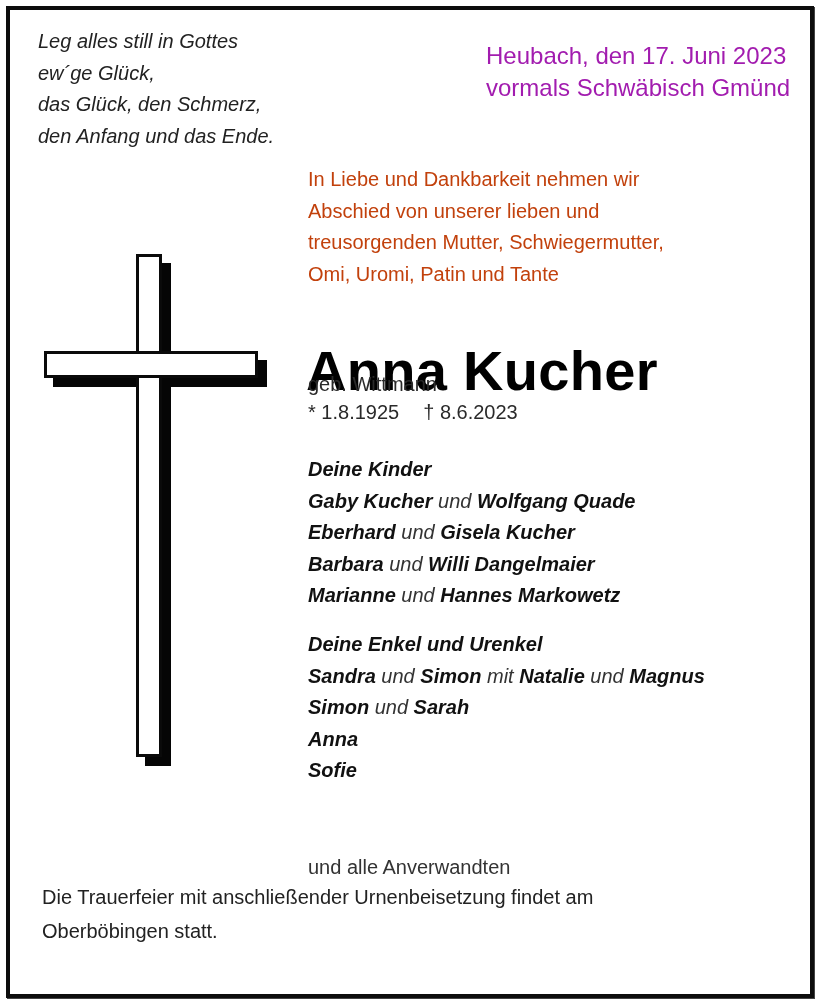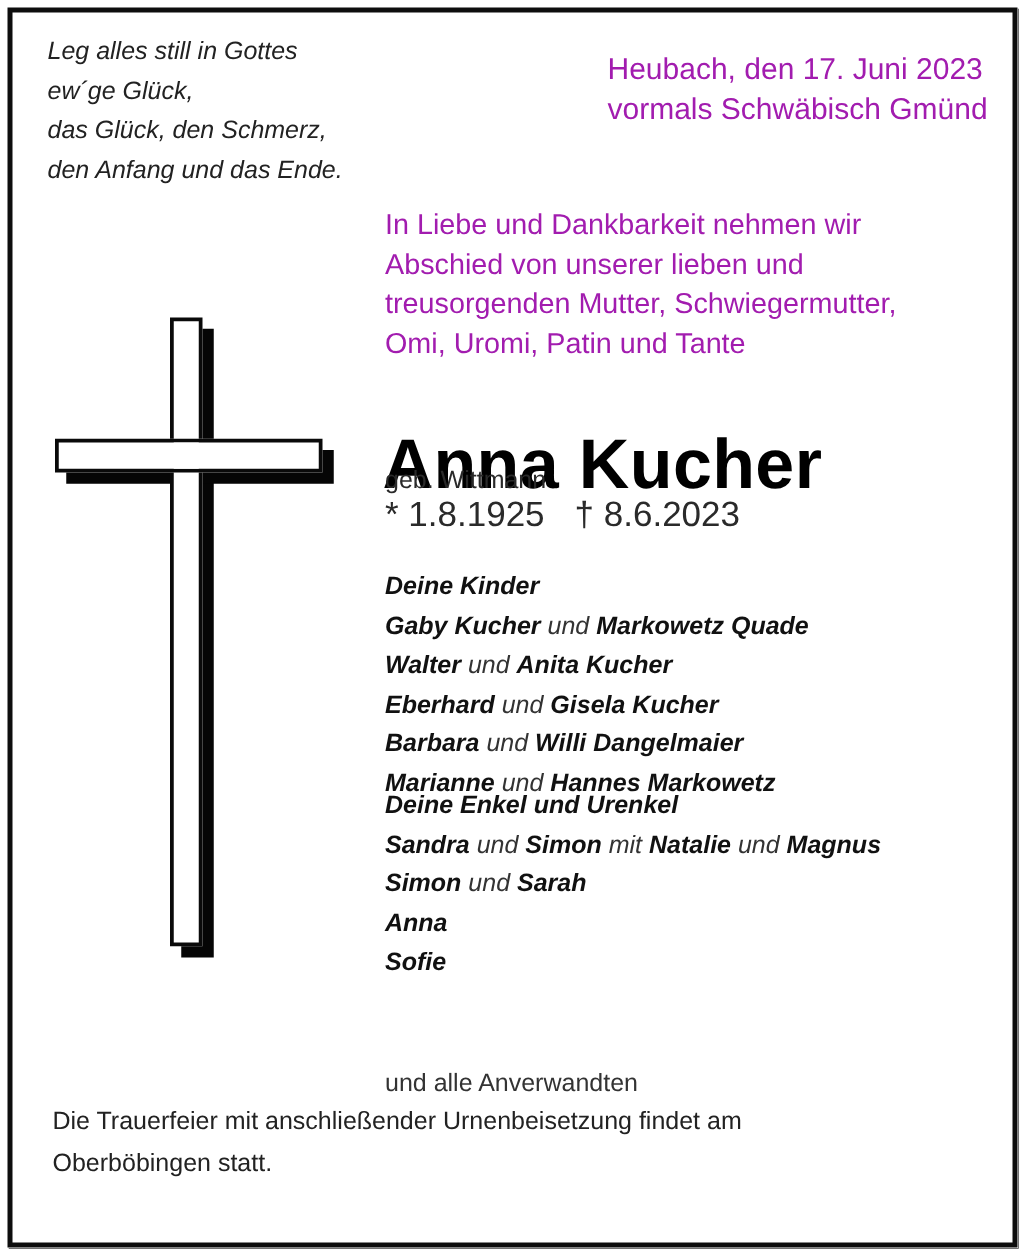--- a/index.html
+++ b/index.html
@@ -5,25 +5,25 @@
     html, body { margin: 0; padding: 0; background: #ffffff; }
     body { width: 820px; height: 1000px; position: relative; overflow: hidden;
            font-family: "Liberation Sans", sans-serif; color: #1a1a1a; }
     .frame { position: absolute; left: 6px; top: 6px; width: 800px; height: 984px;
              border: 4px solid #0d0d0d; box-shadow: 1px 1px 0 #444; box-sizing: content-box; }
     .abs { position: absolute; }
     .motto { left: 38px; top: 26px; font-style: italic; font-size: 20px; line-height: 31.5px; color: #222; }
     .motto div { white-space: nowrap; }
     .place { left: 486px; top: 40px; font-size: 24px; line-height: 31.5px; color: #a21caf; }
     .place div { white-space: nowrap; }
-    .intro { left: 308px; top: 164px; font-size: 23px; line-height: 31.5px; color: #a21caf; }
+    .intro { left: 308px; top: 164px; font-size: 20px; line-height: 31.5px; color: #c2410c; }
     .intro div { white-space: nowrap; }
     .name { left: 306px; top: 304px; font-size: 56px; font-weight: bold; line-height: 70px; color: #000; letter-spacing: 0.3px; white-space: nowrap; margin-top: 32px; }
     .birthname { left: 308px; top: 370px; font-size: 20px; line-height: 28px; color: #2a2a2a; white-space: nowrap; }
-    .dates { left: 308px; top: 398px; font-size: 28px; line-height: 28px; color: #2a2a2a; white-space: nowrap; }
+    .dates { left: 308px; top: 398px; font-size: 20px; line-height: 28px; color: #2a2a2a; white-space: nowrap; }
     .dates .gap { display: inline-block; width: 24px; }
     .family { left: 308px; font-size: 20px; line-height: 31.5px; color: #1a1a1a; }
     .family .line { white-space: nowrap; font-style: italic; }
     .family b { font-weight: bold; color: #111; }
     .family .plain { font-weight: normal; color: #333; }
     .kids { top: 454px; }
     .grandkids { top: 629px; }
     .closing { top: 840px; margin-top: 12px; }
     .funeral { left: 42px; top: 880px; font-size: 20px; line-height: 34px; color: #222; }
     .funeral div { white-space: nowrap; }
@@ -69,24 +69,21 @@
 
 <div class="abs name">Anna Kucher</div>
 <div class="abs birthname">geb. Wittmann</div>
 <div class="abs dates">
   <span>* 1.8.1925</span><span class="gap"></span><span>† 8.6.2023</span>
 </div>
 
 <div class="abs family kids">
   <div class="line"><b>Deine Kinder</b></div>
   <div class="line">
-    <b>Gaby Kucher</b><span class="plain"> und </span><b>Markowetz Quade</b>
-  </div>
-  <div class="line">
-    <b>Walter</b><span class="plain"> und </span><b>Anita Kucher</b>
+    <b>Gaby Kucher</b><span class="plain"> und </span><b>Wolfgang Quade</b>
   </div>
   <div class="line">
     <b>Eberhard</b><span class="plain"> und </span><b>Gisela Kucher</b>
   </div>
   <div class="line">
     <b>Barbara</b><span class="plain"> und </span><b>Willi Dangelmaier</b>
   </div>
   <div class="line">
     <b>Marianne</b><span class="plain"> und </span><b>Hannes Markowetz</b>
   </div>

